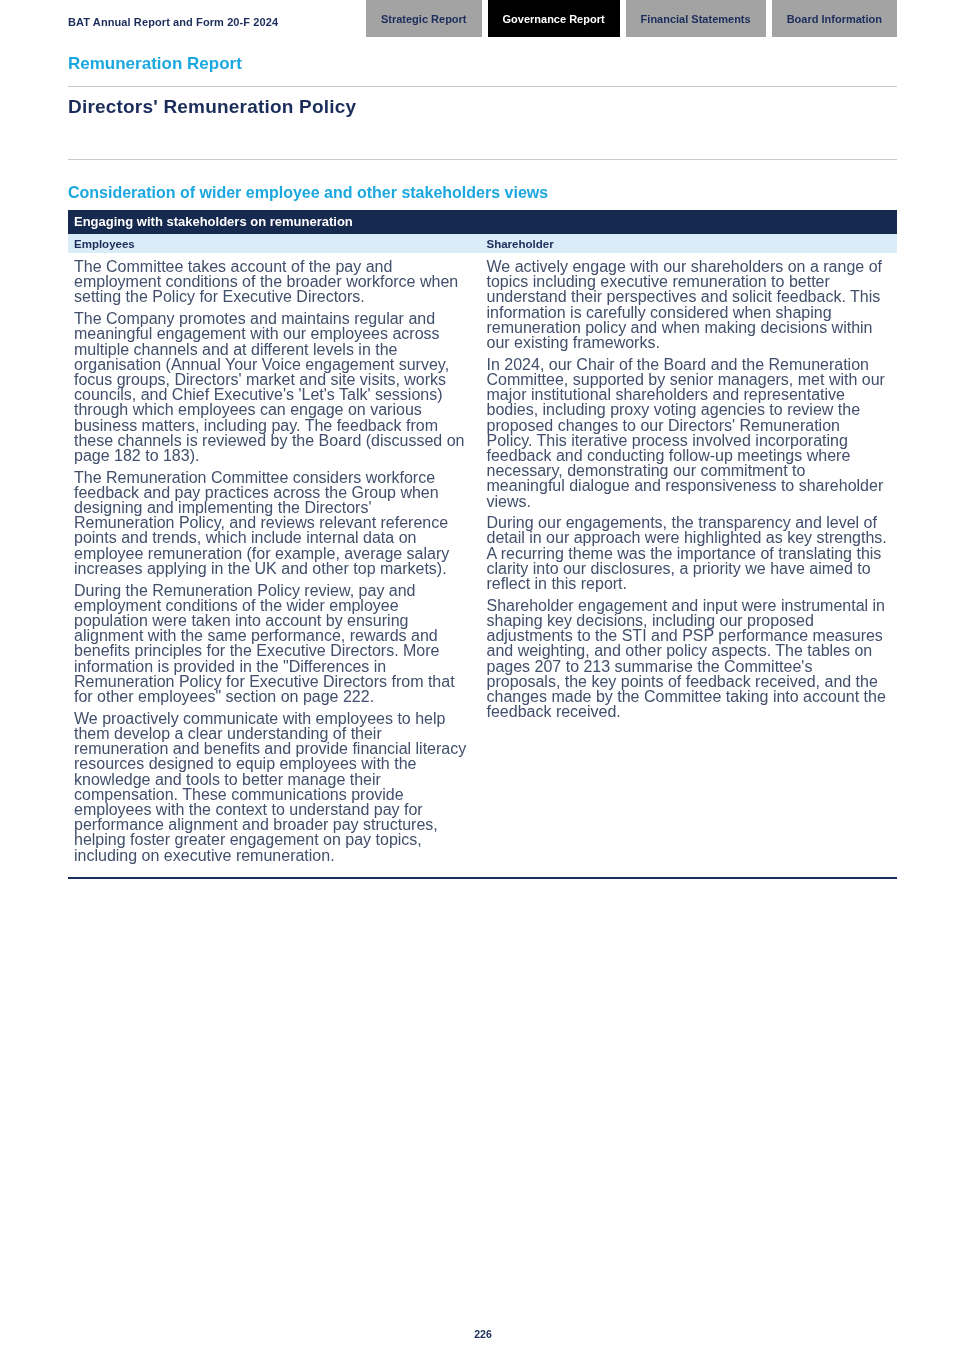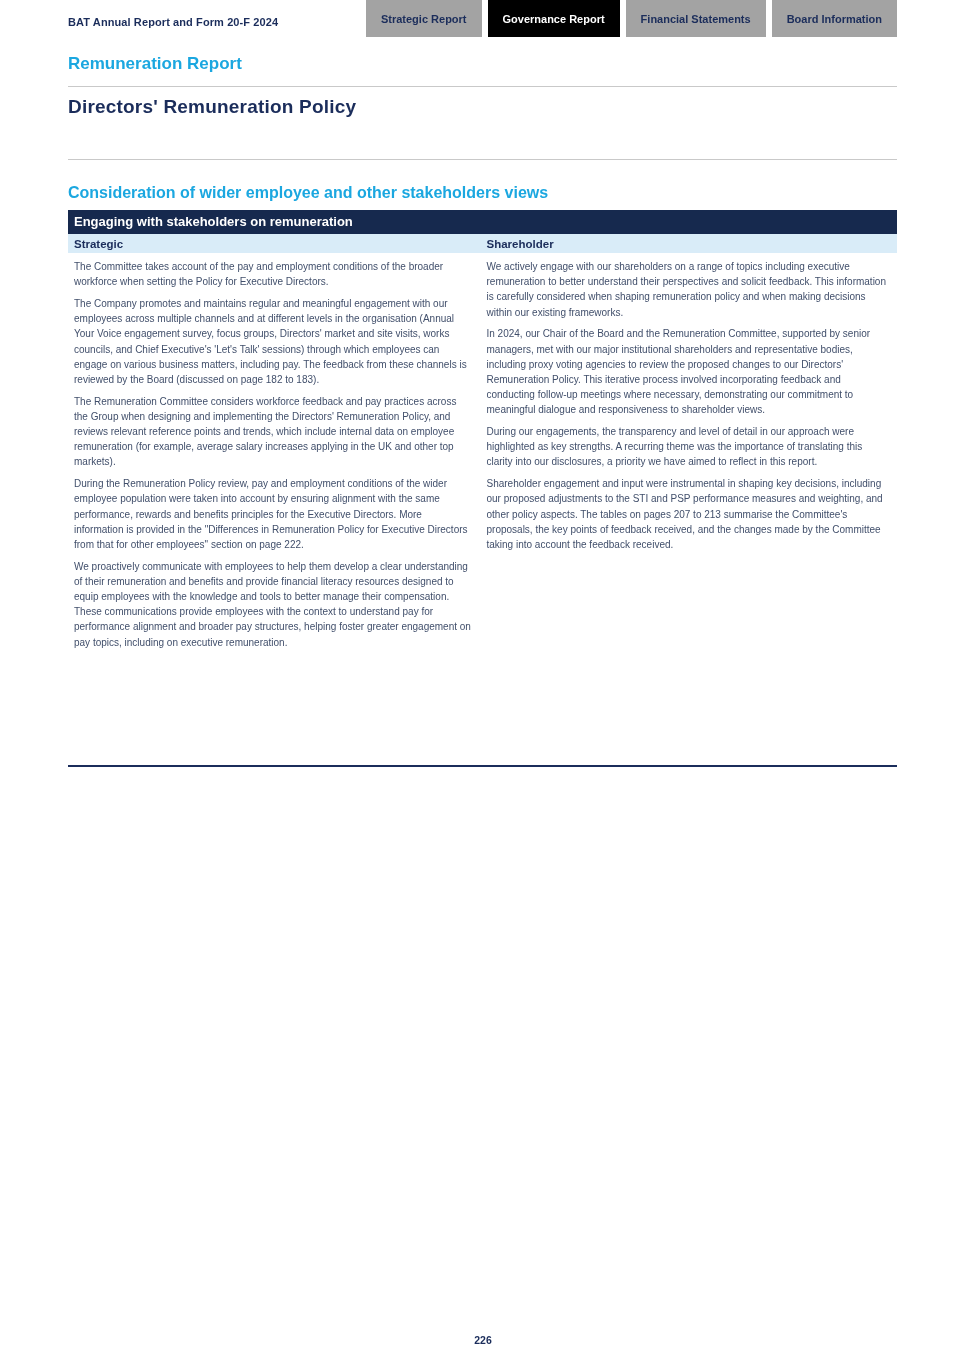--- a/index.html
+++ b/index.html
@@ -67,27 +67,27 @@
   .stk-subheader { display: flex; background: #d9ecf8; }
   .stk-subheader .cell-head {
     width: 50%; padding: 4px 8px 3px 6px;
     font-size: 11.5px; font-weight: bold; color: #1b2d5b;
   }
   .stk-subheader .cell-head.right { padding-left: 4px; }
   .stk-body { display: flex; min-height: 512px; }
   .stk-col { width: 50%; padding: 6px 10px 8px 6px; }
   .stk-col.right { padding-left: 4px; }
   .body-para {
-    font-size: 10px; line-height: 15.2px;
+    font-size: 16px; line-height: 15.2px;
     margin-bottom: 6.5px; color: #414f6b;
   }
 
   
   .page-number {
-    position: absolute; bottom: 19px; left: 0; width: 100%;
+    position: absolute; bottom: 25px; left: 0; width: 100%;
     text-align: center;
     font-size: 10.5px; font-weight: bold; color: #1b2d5b;
   }
 </style>
 </head>
 <body>
 
 <div class="brand">BAT Annual Report and Form 20-F 2024</div>
 
 <div class="tabs">
@@ -101,21 +101,21 @@
   <div class="section-label">Remuneration Report</div>
   <hr class="rule rule-1">
   <div class="page-title">Directors' Remuneration Policy</div>
   <hr class="rule rule-2">
 
   <div class="consideration-heading">Consideration of wider employee and other stakeholders views</div>
 
   <div class="stk-table">
     <div class="stk-header">Engaging with stakeholders on remuneration</div>
     <div class="stk-subheader">
-      <div class="cell-head">Strategic</div>
+      <div class="cell-head">Employees</div>
       <div class="cell-head right">Shareholder</div>
     </div>
     <div class="stk-body">
       <div class="stk-col">
           <p class="body-para">The Committee takes account of the pay and employment conditions of the broader workforce when setting the Policy for Executive Directors.</p>
           <p class="body-para">The Company promotes and maintains regular and meaningful engagement with our employees across multiple channels and at different levels in the organisation (Annual Your Voice engagement survey, focus groups, Directors' market and site visits, works councils, and Chief Executive's 'Let's Talk' sessions) through which employees can engage on various business matters, including pay. The feedback from these channels is reviewed by the Board (discussed on page 182 to 183).</p>
           <p class="body-para">The Remuneration Committee considers workforce feedback and pay practices across the Group when designing and implementing the Directors' Remuneration Policy, and reviews relevant reference points and trends, which include internal data on employee remuneration (for example, average salary increases applying in the UK and other top markets).</p>
           <p class="body-para">During the Remuneration Policy review, pay and employment conditions of the wider employee population were taken into account by ensuring alignment with the same performance, rewards and benefits principles for the Executive Directors. More information is provided in the "Differences in Remuneration Policy for Executive Directors from that for other employees" section on page 222.</p>
           <p class="body-para">We proactively communicate with employees to help them develop a clear understanding of their remuneration and benefits and provide financial literacy resources designed to equip employees with the knowledge and tools to better manage their compensation. These communications provide employees with the context to understand pay for performance alignment and broader pay structures, helping foster greater engagement on pay topics, including on executive remuneration.</p>
         </div>

